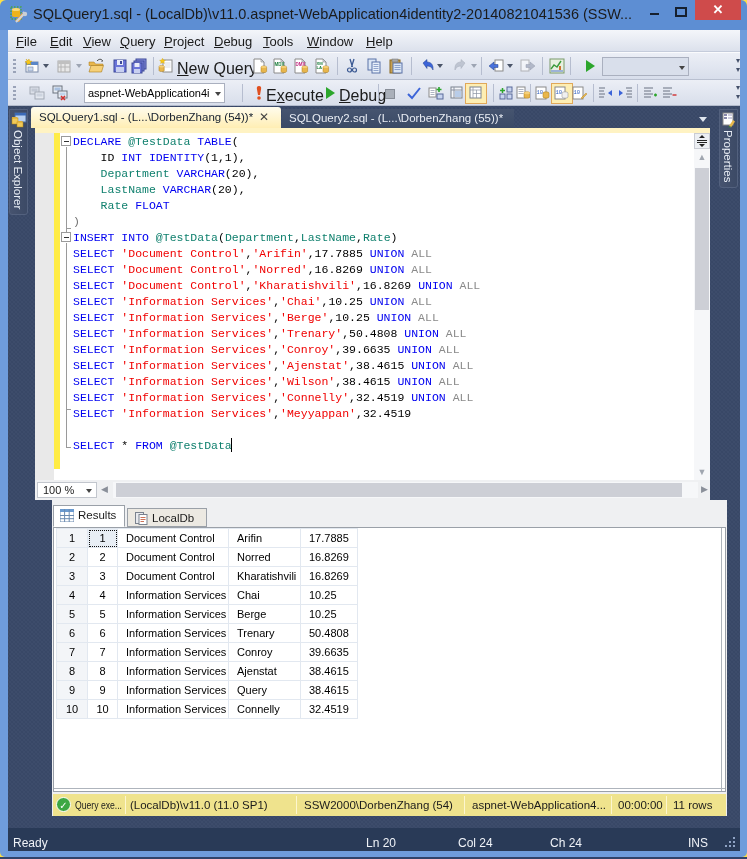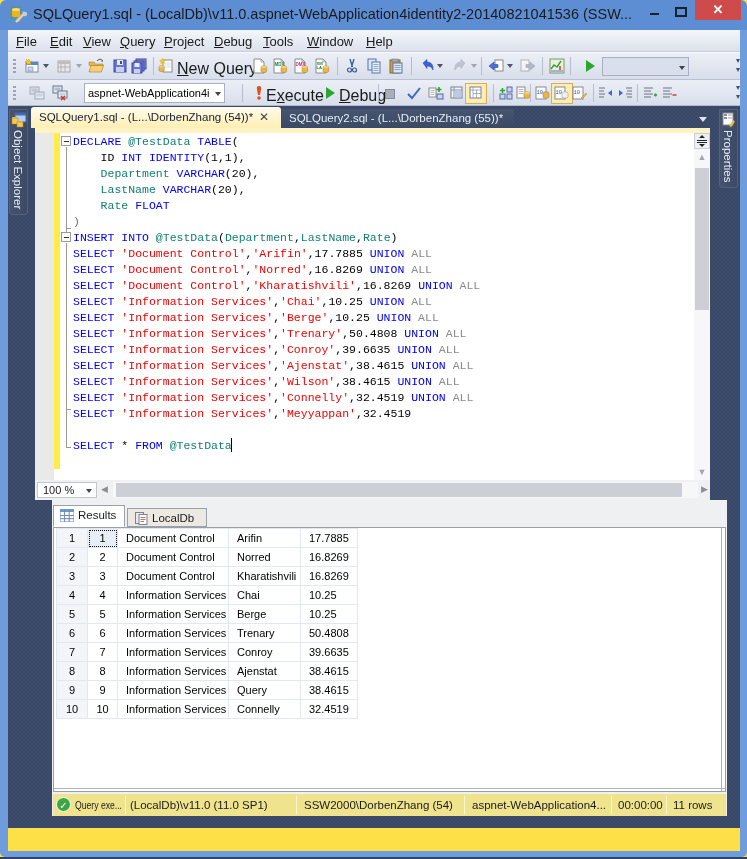--- a/index.html
+++ b/index.html
@@ -590,16 +590,33 @@
       <span style="left:251px">SSW2000\DorbenZhang (54)</span>
       <div class="ysep" style="left:411px"></div>
       <span style="left:419px">aspnet-WebApplication4...</span>
       <div class="ysep" style="left:558px"></div>
       <span style="left:565px">00:00:00</span>
       <div class="ysep" style="left:613px"></div>
       <span style="left:620px">11 rows</span>
     </div>
   </div>
 
+  <div id="statusbar">
+    <span style="left:5px">Ready</span>
+    <span style="left:358px">Ln 20</span>
+    <span style="left:450px">Col 24</span>
+    <span style="left:542px">Ch 24</span>
+    <span style="left:680px">INS</span>
+    <svg style="position:absolute;right:4px;bottom:3px" width="12" height="12" viewBox="0 0 12 12">
+      <g fill="#8fa3c4">
+          <rect x="9" y="9" width="2" height="2"></rect>
+          <rect x="9" y="5" width="2" height="2"></rect>
+          <rect x="9" y="1" width="2" height="2"></rect>
+          <rect x="5" y="9" width="2" height="2"></rect>
+          <rect x="5" y="5" width="2" height="2"></rect>
+          <rect x="1" y="9" width="2" height="2"></rect>
+        </g>
+    </svg>
+  </div>
   <div id="sborder"></div>
   <div id="sborder2"></div>
 
 </div>
 
 </body></html>

